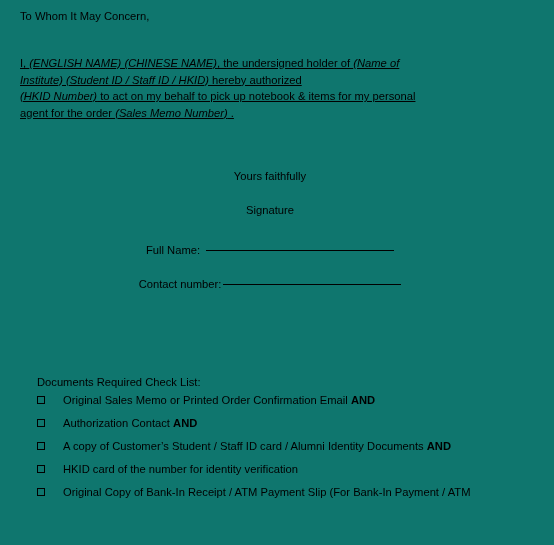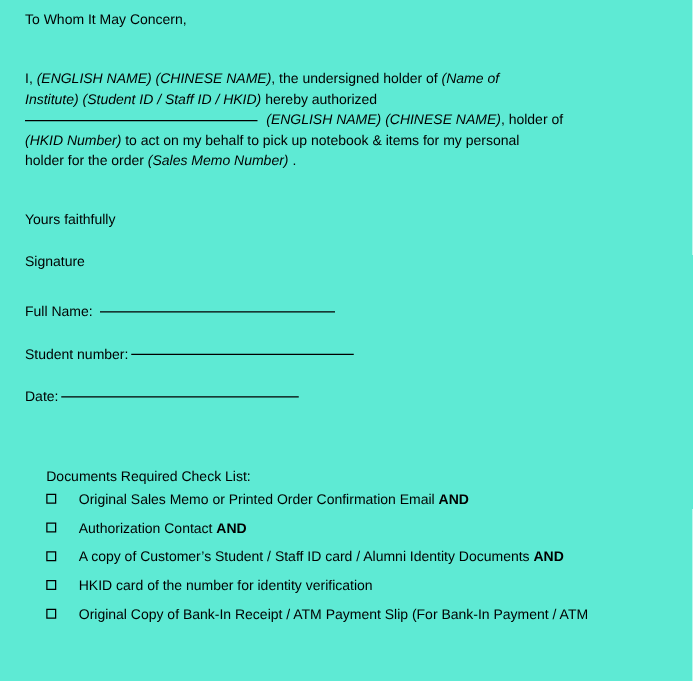--- a/index.html
+++ b/index.html
@@ -16,40 +16,41 @@
     font-size: 11.2px;
     line-height: 16.6px;
     color: #000000;
     -webkit-font-smoothing: none;
   }
   .page {
     position: absolute;
     left: 0; top: 0;
     width: 554px;
     height: 545px;
-    background: #5eead4;
+    background: #0f766e;
     padding: 0;
     box-sizing: border-box;
   }
   .salutation {
     position: absolute;
     left: 20px;
     top: 8px;
     white-space: nowrap;
   }
   .body-para {
     position: absolute;
     left: 20px;
     top: 55px;
     width: 516px;
   }
   .body-para .ln {
     display: block;
     height: 16.6px;
     white-space: nowrap;
+    text-decoration: underline;
   }
   .it { font-style: italic; }
   .blank-rule {
     display: inline-block;
     width: 186px;
     border-bottom: 1.1px solid #000;
     vertical-align: 2px;
     margin-right: 0px;
   }
   .squiggle {
@@ -62,20 +63,21 @@
   }
   .sig-block {
     position: absolute;
     left: 20px;
     top: 168px;
     width: 500px;
   }
   .sig-line {
     height: 34px;
     white-space: nowrap;
+    text-align: center;
   }
   .fld-label { display: inline-block; margin-top: 6px; }
   .fld-rule {
     display: inline-block;
     border-bottom: 1.2px solid #000;
     vertical-align: 3px;
   }
   .rule-fullname  { width: 188px; margin-left: 6px; }
   .rule-contact   { width: 178px; margin-left: 2px; }
   .rule-date      { width: 190px; margin-left: 2px; }
@@ -116,49 +118,45 @@
 <div class="page">
 
   <div class="salutation">To Whom It May Concern,</div>
 
   <div class="body-para">
 
     <span class="ln"><span>I, </span><span class="it">(ENGLISH NAME) (CHINESE NAME)</span><span>, the undersigned holder of </span><span class="it">(Name of</span></span>
 
     <span class="ln"><span class="it">Institute) (Student ID / Staff ID / HKID)</span><span> hereby authorized</span></span>
 
-    <span class="ln"><span class="blank-rule"></span><span class="squiggle"></span><span class="it">(ENGLISH NAME) (CHINESE NAME)</span><span>, holder of</span></span>
 
     <span class="ln"><span class="it">(HKID Number)</span><span> to act on my behalf to pick up notebook &amp; items for my personal</span></span>
 
-    <span class="ln"><span>holder for the order </span><span class="it">(Sales Memo Number)</span><span> .</span></span>
+    <span class="ln"><span>agent for the order </span><span class="it">(Sales Memo Number)</span><span> .</span></span>
 
   </div>
 
   <div class="sig-block">
 
     <div class="sig-line">
       <span>Yours faithfully</span>
     </div>
 
     <div class="sig-line">
       <span>Signature</span>
     </div>
 
     <div class="sig-line">
       <span class="fld-label">Full Name:</span><span class="fld-rule rule-fullname"></span>
     </div>
 
     <div class="sig-line">
-      <span class="fld-label">Student number:</span><span class="fld-rule rule-contact"></span>
+      <span class="fld-label">Contact number:</span><span class="fld-rule rule-contact"></span>
     </div>
 
-    <div class="sig-line">
-      <span class="fld-label">Date:</span><span class="fld-rule rule-date"></span>
-    </div>
 
   </div>
 
   <div class="checklist">
 
     <span class="cl-heading">Documents Required Check List:</span>
 
     <span class="cl-item first"><span class="cl-box"></span><span class="cl-text">Original Sales Memo or Printed Order Confirmation Email </span><b>AND</b></span>
 
     <span class="cl-item"><span class="cl-box"></span><span class="cl-text">Authorization Contact </span><b>AND</b></span>

